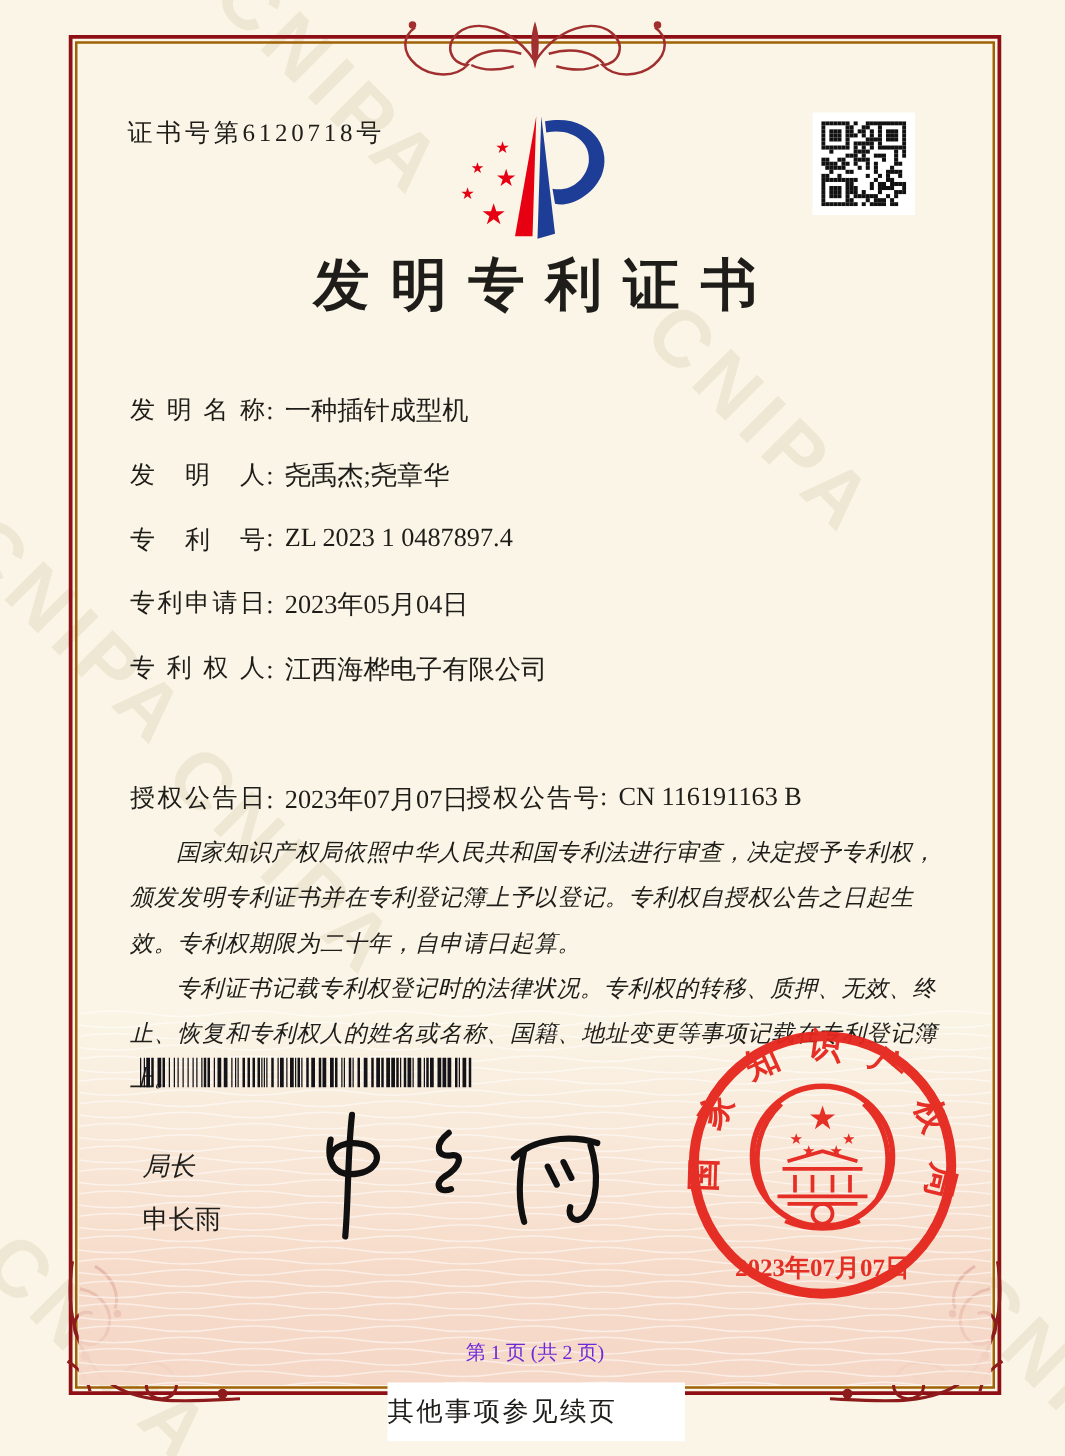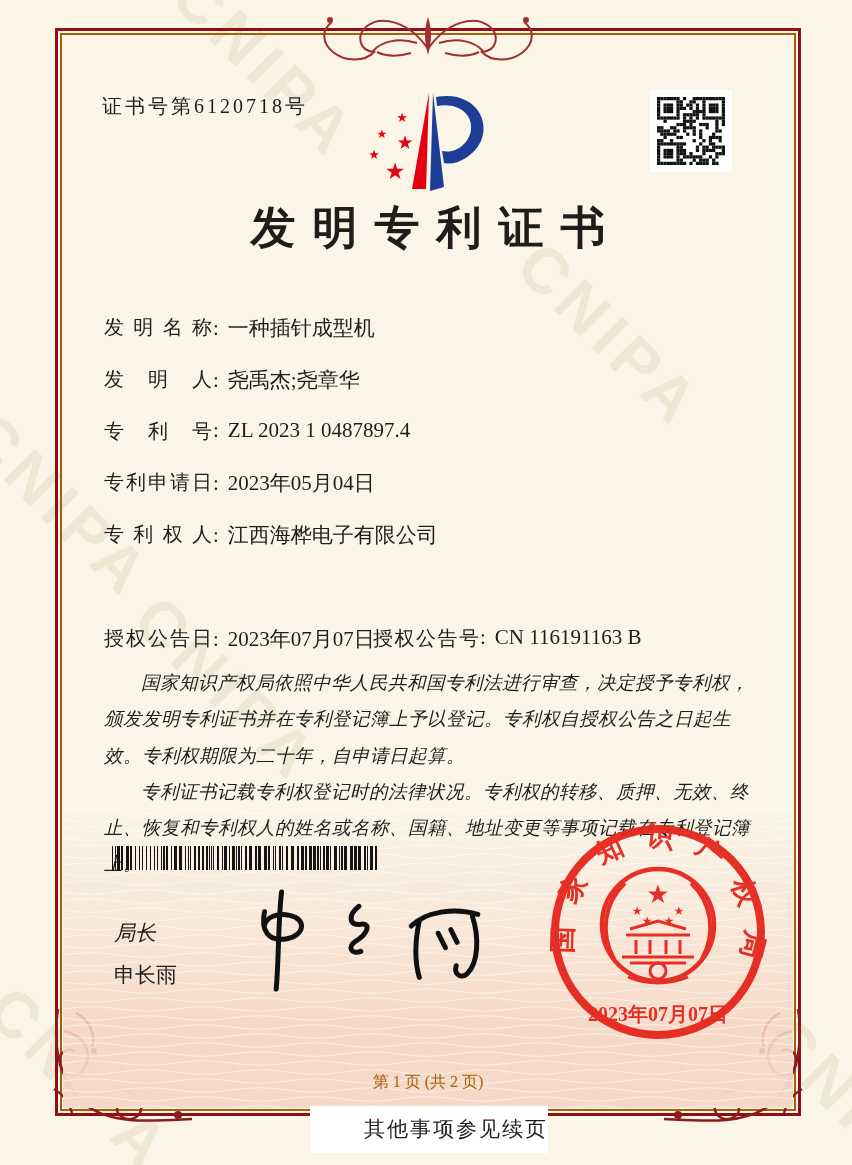--- a/index.html
+++ b/index.html
@@ -43,24 +43,24 @@
   .fcolon{display:inline-block;margin-left:1px;}
   .fvalue{margin-left:9px;}
   .grant-right{position:absolute;left:269px;top:0;font-family:Liberation Serif, serif;}
   .paras{position:absolute;left:42px;right:40px;top:630px;font-size:18.5px;line-height:1.96;font-style:italic;}
   .paras p{margin:0;text-indent:2em;letter-spacing:0.5px;}
   .barcode{position:absolute;left:50px;top:811px;}
   .signer-title{position:absolute;left:52px;top:884px;font-size:21px;font-family:"Liberation Sans","DejaVu Sans",sans-serif;font-style:italic;}
   .signer-name{position:absolute;left:52px;top:926px;font-size:21px;font-family:"Liberation Sans","DejaVu Sans",sans-serif;}
   .signature{position:absolute;left:162px;top:848px;}
   .seal{position:absolute;left:485px;top:786px;opacity:0.95;}
-  .pagefoot{position:absolute;left:0;right:0;top:1037px;text-align:center;font-size:16px;color:#a16207;}
+  .pagefoot{position:absolute;left:0;right:0;top:1037px;text-align:center;font-size:16px;color:#6d28d9;}
   .contbox{
     position:absolute;left:310px;top:1106px;width:238px;height:47px;z-index:3;
-    background:#ffffff;text-align:right;line-height:47px;font-size:21px;letter-spacing:2px;
+    background:#ffffff;text-align:left;line-height:47px;font-size:21px;letter-spacing:2px;
   }
   .flourish-top{position:absolute;left:50%;transform:translateX(-50%);top:-26px;}
   .flourish-bl{position:absolute;left:-16px;bottom:-18px;}
   .flourish-br{position:absolute;right:-16px;bottom:-18px;transform:scaleX(-1);}
 </style>
 </head>
 <body>
 
 <div class="wm" style="left:150px;top:28px">CNIPA</div>
 <div class="wm" style="left:495px;top:298px">CNIPA</div>

